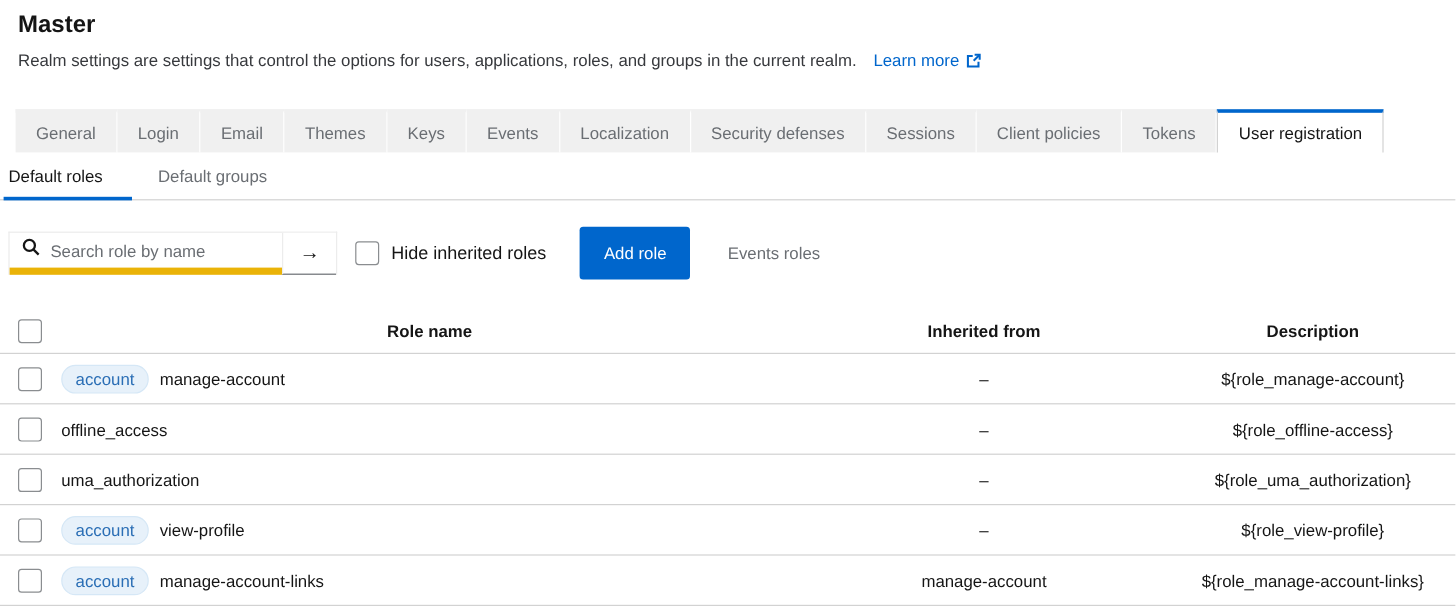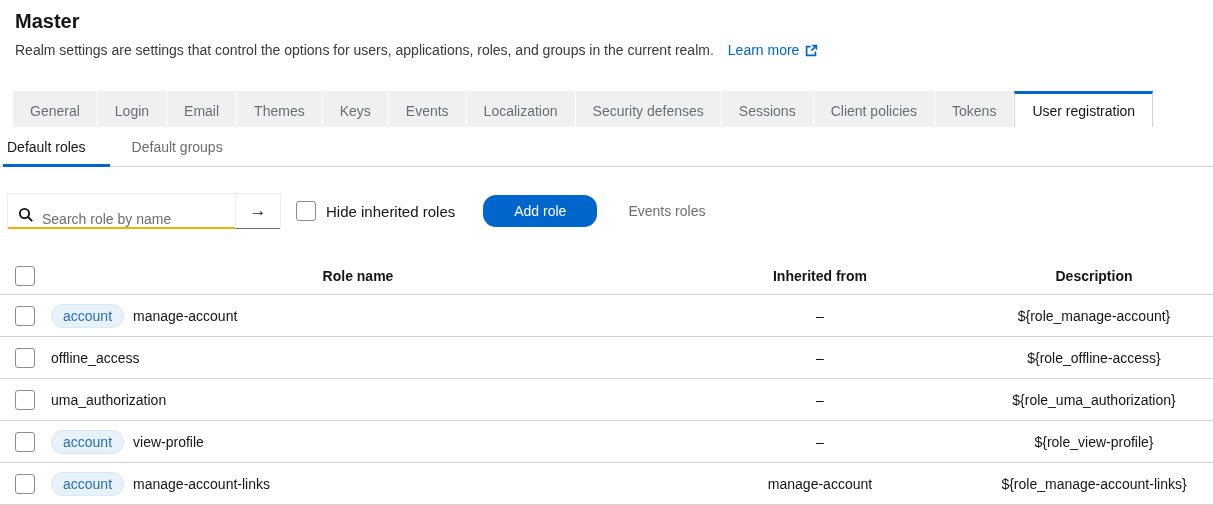--- a/index.html
+++ b/index.html
@@ -23,29 +23,29 @@
   
   .subtabs { display: flex; height: 40px; border-bottom: 1px solid #d2d2d2; padding-left: 3px; }
   .subtab { position: relative; display: flex; align-items: center; padding: 0 22px; font-size: 14px; color: #6a6e73; cursor: default; }
   .subtab:first-child { padding-left: 4px; padding-right: 24px; }
   .subtab.active { color: #151515; }
   .subtab.active::after { content: ""; position: absolute; left: 0; right: 0; bottom: -1px; height: 3px; background: #0066cc; }
 
   
   .toolbar { display: flex; align-items: center; margin: 26px 0 0 7px; height: 36px; }
   .search-group { display: flex; height: 36px; border: 1px solid #ececec; border-bottom: none; }
-  .search-box { display: flex; align-items: flex-end; gap: 8px; width: 227px; padding: 0 8px 0 10px; border-bottom: 2px solid #eab308; }
+  .search-box { display: flex; align-items: center; gap: 8px; width: 227px; padding: 0 8px 0 10px; border-bottom: 6px solid #eab308; }
   .search-box input { flex: 1; border: none; outline: none; font-size: 14px; color: #151515; background: transparent; font-family: inherit; min-width: 0; }
   .search-box input::placeholder { color: #6a6e73; }
   .search-submit { width: 45px; display: flex; align-items: center; justify-content: center; background: #fff;
                    border: none; border-left: 1px solid #ececec; border-bottom: 1px solid #6a6e73; font-size: 17px; color: #151515; cursor: pointer; }
   .cbx { width: 20px; height: 20px; border: 1px solid #8a8d90; border-radius: 3px; background: #fff; flex: none; cursor: pointer; }
   .hide-cbx { margin-left: 15px; }
   .cbx-label { margin-left: 10px; font-size: 15px; color: #151515; }
-  .btn-primary { margin-left: 28px; height: 32px; padding: 0 31px; background: #0066cc; color: #fff; border: none; border-radius: 13px;
+  .btn-primary { margin-left: 28px; height: 44px; padding: 0 20px; background: #0066cc; color: #fff; border: none; border-radius: 3px;
                  font-size: 14px; font-family: inherit; cursor: pointer; }
   .btn-plain { margin-left: 31px; background: none; border: none; color: #6a6e73; font-size: 14px; font-family: inherit; cursor: default; }
 
   
   .role-table { margin-top: 28px; width: 100%; font-size: 14px; text-align: center; }
   .trow { display: grid; grid-template-columns: 36px 614px 310px auto; align-items: center;
           height: 42px; padding-left: 15px; border-bottom: 1px solid #d2d2d2; }
   .trow.thead { height: 38px; border-bottom: 1px solid #d2d2d2; }
   .thead .th { font-weight: 700; color: #151515; }
   .name-cell { display: flex; align-items: center; gap: 9px; }

